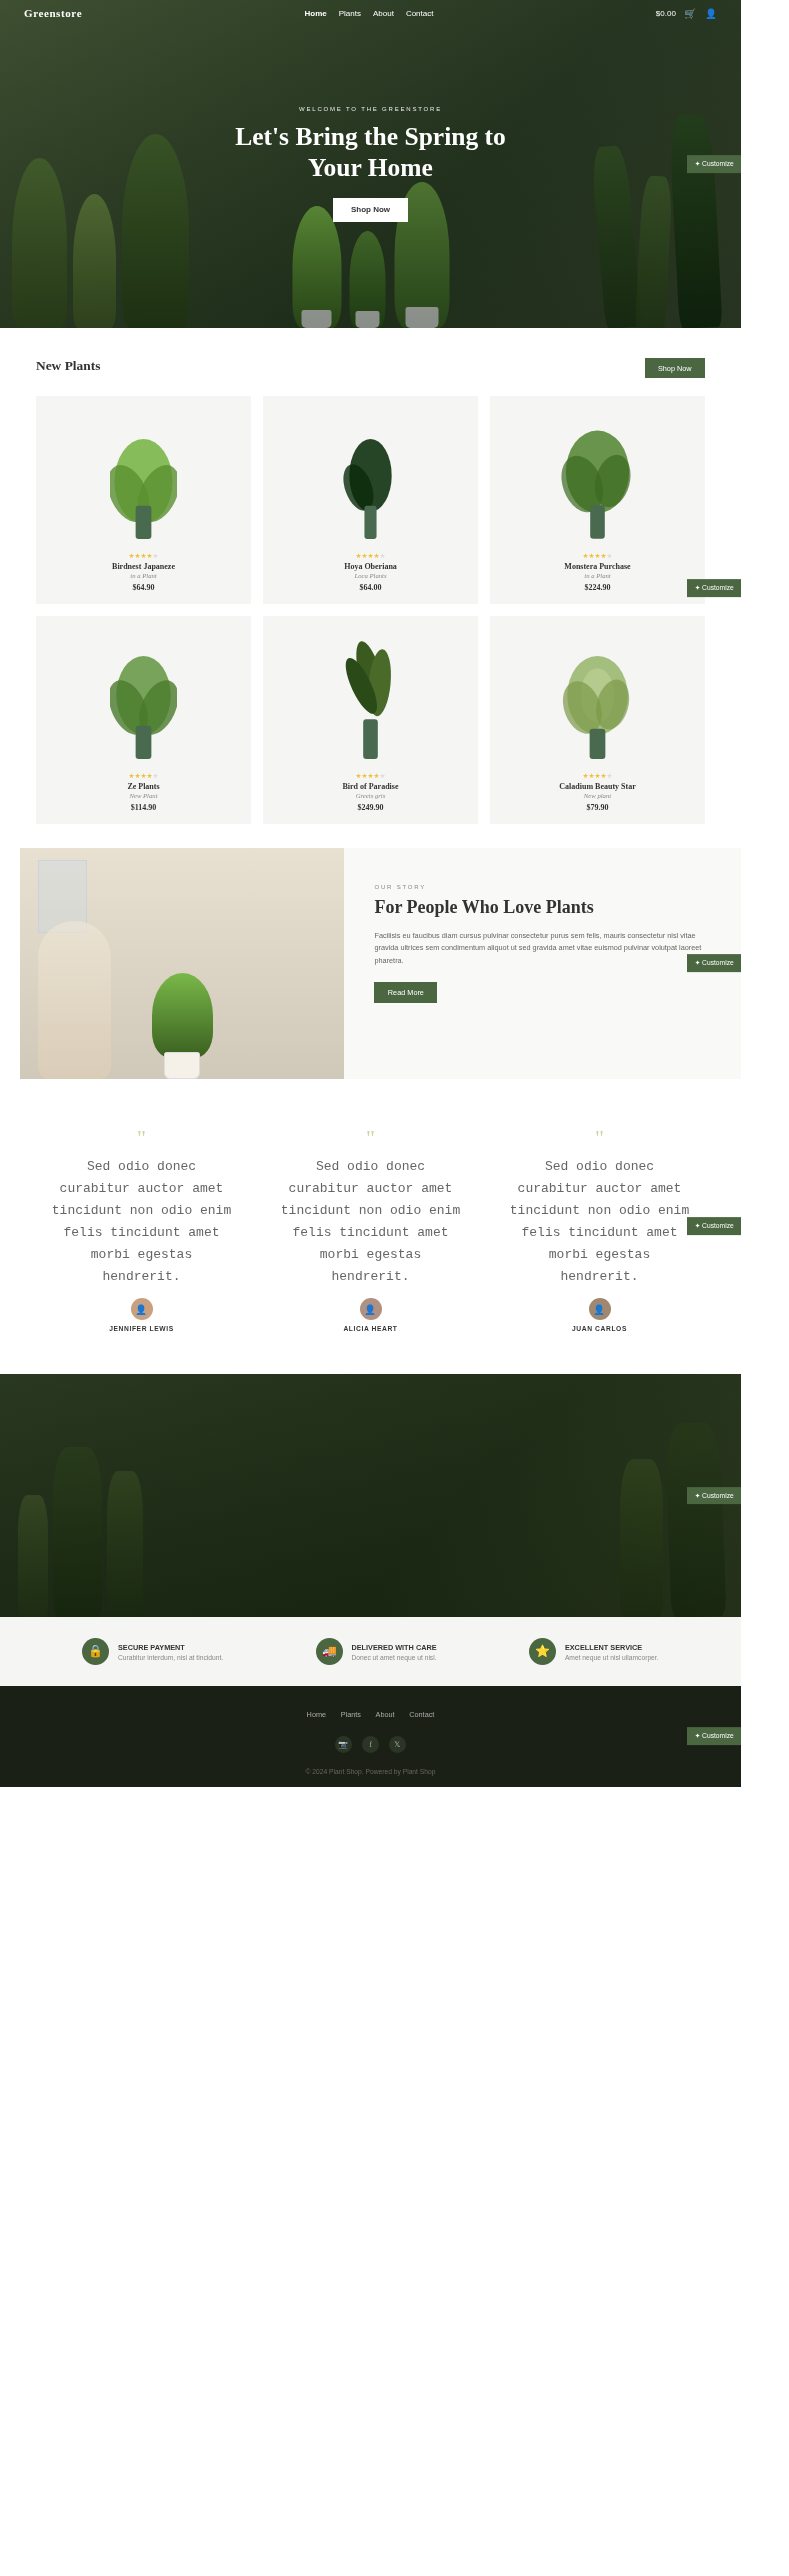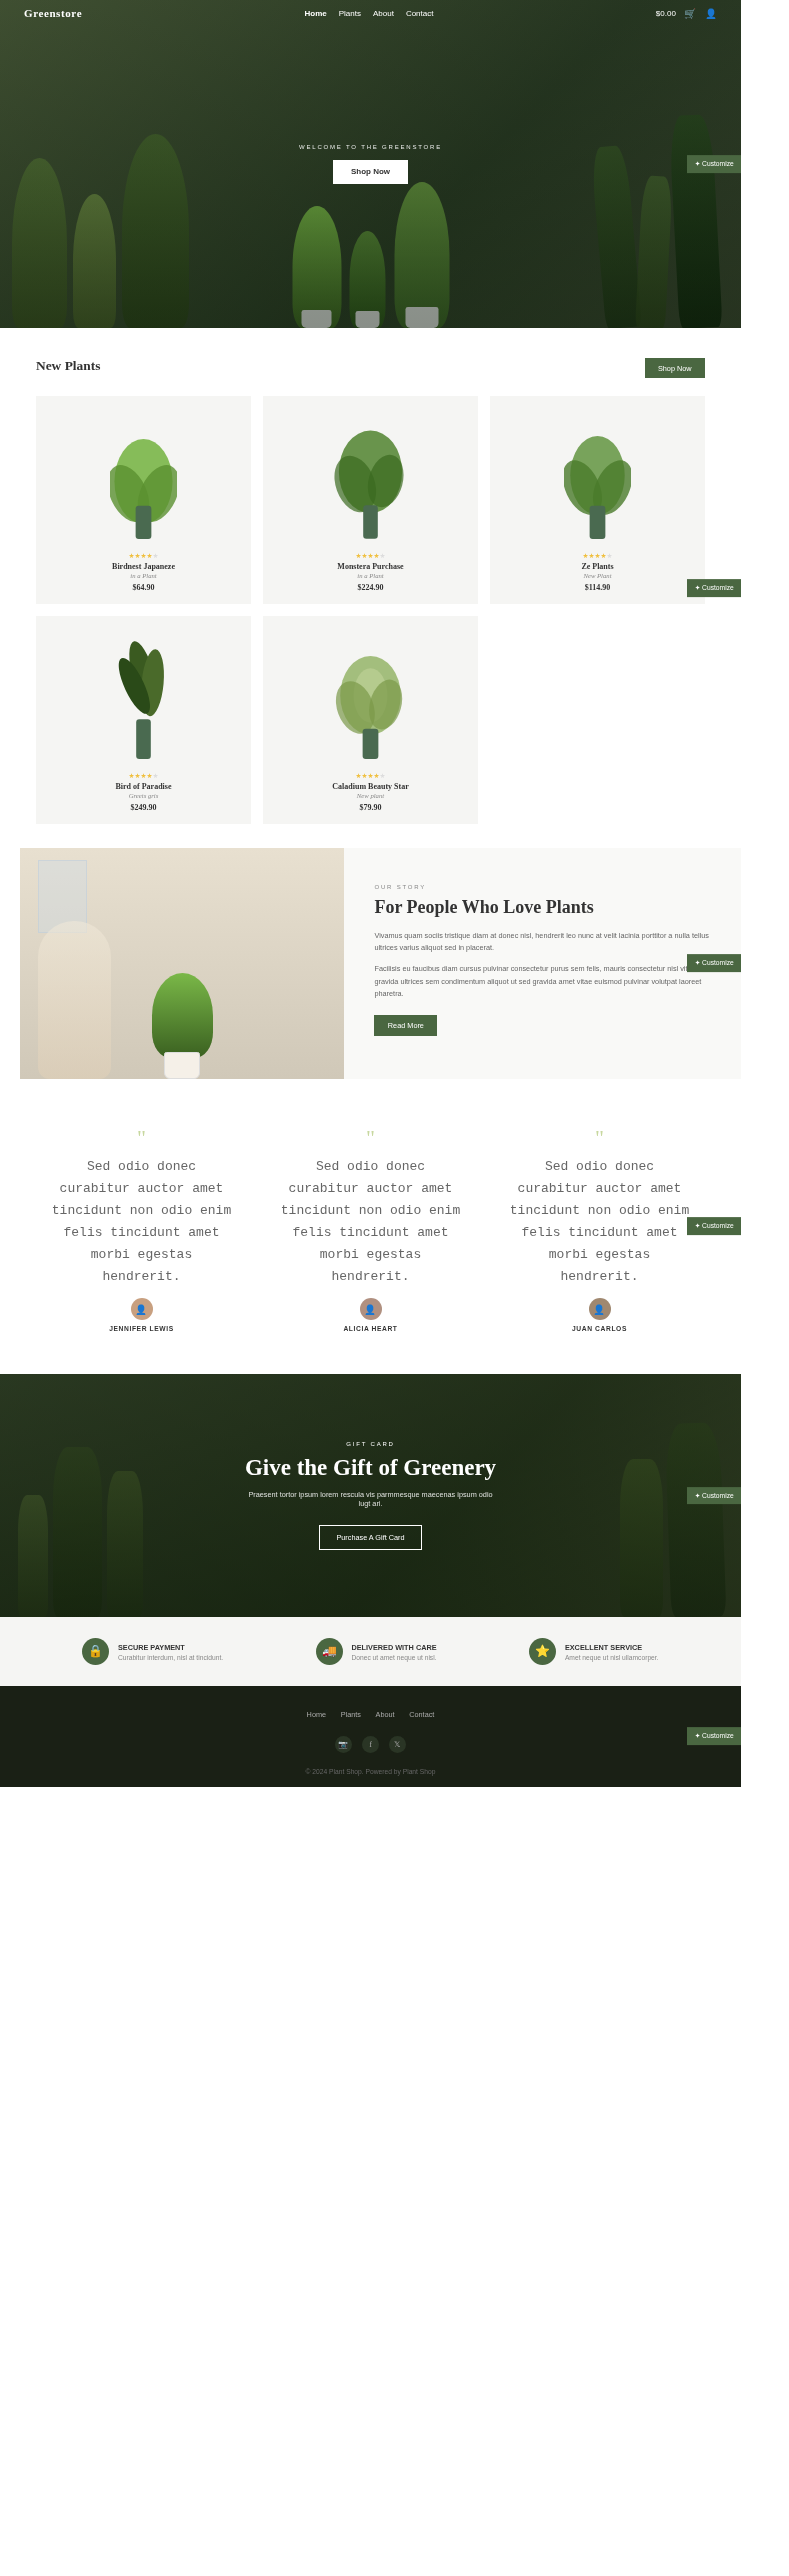--- a/index.html
+++ b/index.html
@@ -228,20 +228,24 @@
         <div style="width:36px;height:182px;background:linear-gradient(180deg,#3a5a28,#1a3012);border-radius:30% 30% 10% 10%;opacity:0.8;transform:rotate(-5deg);"></div>
         <div style="width:30px;height:152px;background:linear-gradient(180deg,#4a6a32,#2a4018);border-radius:30% 30% 10% 10%;opacity:0.8;transform:rotate(3deg);"></div>
         <div style="width:43px;height:213px;background:linear-gradient(180deg,#2a4a20,#0a2008);border-radius:30% 30% 10% 10%;opacity:0.85;transform:rotate(-3deg);"></div>
       </div>
 
       <div style="position:absolute;inset:0;background:linear-gradient(to bottom, rgba(20,35,15,0.2) 0%, rgba(10,25,8,0.4) 100%);"></div>
     </div>
 
     <div class="hero-content">
       <p class="hero-welcome">WELCOME TO THE GREENSTORE</p>
+      <h1 class="hero-title">
+        <span>Let's Bring the Spring to</span><br>
+        <span>Your Home</span>
+      </h1>
       <button class="hero-btn">Shop Now</button>
     </div>
 
     <button class="customize-btn" style="top:50%;transform:translateY(-50%);">✦ Customize</button>
   </section>
 
   <section class="new-plants-section">
     <div class="section-header">
       <h2 class="section-title">New Plants</h2>
       <button class="shop-now-btn">Shop Now</button>
@@ -255,20 +259,35 @@
                 <ellipse cx="30" cy="110" rx="30" ry="50" fill="#5a9030" opacity="0.8" transform="rotate(-25 30 110)"></ellipse>
                 <ellipse cx="80" cy="110" rx="30" ry="50" fill="#5a9030" opacity="0.8" transform="rotate(25 80 110)"></ellipse>
                 <rect x="42" y="130" width="26" height="55" rx="5" fill="#4a6a50"></rect>
               </svg>
       </div>
     </div>
     <div class="stars"><span style="color:#f0c040">★</span><span style="color:#f0c040">★</span><span style="color:#f0c040">★</span><span style="color:#f0c040">★</span><span style="color:#ddd">★</span></div>
     <div class="plant-name">Birdnest Japaneze</div>
     <div class="plant-latin">in a Plant</div>
     <div class="plant-price">$64.90</div>
+  </div>
+        <div class="plant-card">
+    <div class="plant-card-img">
+      <div style="display:flex;align-items:flex-end;justify-content:center;height:100%;">
+        <svg width="55" height="115" viewBox="0 0 90 190">
+                <ellipse cx="45" cy="80" rx="35" ry="60" fill="#1a3a1a" opacity="0.95"></ellipse>
+                <ellipse cx="25" cy="100" rx="22" ry="40" fill="#0a2a0a" opacity="0.8" transform="rotate(-20 25 100)"></ellipse>
+                <rect x="35" y="130" width="20" height="55" rx="4" fill="#4a6a50"></rect>
+              </svg>
+      </div>
+    </div>
+    <div class="stars"><span style="color:#f0c040">★</span><span style="color:#f0c040">★</span><span style="color:#f0c040">★</span><span style="color:#f0c040">★</span><span style="color:#ddd">★</span></div>
+    <div class="plant-name">Hoya Oberiana</div>
+    <div class="plant-latin">Loca Plants</div>
+    <div class="plant-price">$64.00</div>
   </div>
         <div class="plant-card">
     <div class="plant-card-img">
       <div style="display:flex;align-items:flex-end;justify-content:center;height:100%;">
         <svg width="73" height="122" viewBox="0 0 120 200">
                 <ellipse cx="60" cy="85" rx="52" ry="68" fill="#5a8a3a" opacity="0.9"></ellipse>
                 <ellipse cx="35" cy="105" rx="32" ry="48" fill="#3a6a20" opacity="0.7" transform="rotate(-20 35 105)"></ellipse>
                 <ellipse cx="85" cy="100" rx="28" ry="44" fill="#3a6a20" opacity="0.7" transform="rotate(15 85 100)"></ellipse>
                 <rect x="48" y="140" width="24" height="55" rx="5" fill="#4a6a50"></rect>
               </svg>
@@ -352,21 +371,20 @@
 
           <div style="position:absolute;left:18px;bottom:0;z-index:1;">
             <div style="width:73px;height:158px;background:linear-gradient(180deg,#f0e8d8,#e0d0b8);border-radius:36px 36px 12px 12px;opacity:0.6;"></div>
           </div>
         </div>
       </div>
     </div>
     <div class="story-content">
       <p class="story-label">OUR STORY</p>
       <h2 class="story-title">For People Who Love Plants</h2>
-      <p class="story-text">Vivamus quam sociis tristique diam at donec nisl, hendrerit leo nunc at velit lacinia porttitor a nulla tellus ultrices varius aliquot sed in placerat.</p>
       <p class="story-text">Facilisis eu faucibus diam cursus pulvinar consectetur purus sem felis, mauris consectetur nisl vitae gravida ultrices sem condimentum aliquot ut sed gravida amet vitae euismod pulvinar volutpat laoreet pharetra.</p>
       <button class="read-more-btn">Read More</button>
     </div>
     <button class="customize-btn" style="top:50%;right:0;transform:translateY(-50%);">✦ Customize</button>
   </section>
 
   <section class="testimonials-section" style="position:relative;">
     <div class="testimonials-grid" id="testimonials-grid">
         <div class="testimonial-card">
     <div class="quote-mark">"</div>
@@ -398,26 +416,20 @@
         <div style="width:30px;height:122px;background:linear-gradient(180deg,#7a9a4a,#3a5020);border-radius:30% 30% 10% 10%;opacity:0.6;"></div>
         <div style="width:49px;height:170px;background:linear-gradient(180deg,#4a6a2a,#1a3008);border-radius:30% 30% 10% 10%;opacity:0.5;"></div>
         <div style="width:36px;height:146px;background:linear-gradient(180deg,#6a8a3a,#2a4018);border-radius:30% 30% 10% 10%;opacity:0.55;"></div>
       </div>
       <div style="position:absolute;right:18px;bottom:0;display:flex;gap:4.9px;align-items:flex-end;">
         <div style="width:43px;height:158px;background:linear-gradient(180deg,#5a7a30,#2a4015);border-radius:30% 30% 10% 10%;opacity:0.6;"></div>
         <div style="width:55px;height:194px;background:linear-gradient(180deg,#3a5a20,#0a2005);border-radius:30% 30% 10% 10%;opacity:0.5;transform:rotate(-2deg);"></div>
       </div>
       <div style="position:absolute;inset:0;background:linear-gradient(to bottom,rgba(25,38,18,0.5),rgba(15,28,10,0.65));"></div>
     </div>
-    <div class="gift-content">
-      <p class="gift-label">GIFT CARD</p>
-      <h2 class="gift-title">Give the Gift of Greenery</h2>
-      <p class="gift-subtitle">Praesent tortor ipsum lorem rescula vis parmmesque maecenas ipsum odio lugt ari.</p>
-      <button class="purchase-btn">Purchase A Gift Card</button>
-    </div>
     <button class="customize-btn" style="top:50%;right:0;transform:translateY(-50%);">✦ Customize</button>
   </section>
 
   <section class="features-section" id="features-section">
       <div class="feature-item">
     <div class="feature-icon">🔒</div>
     <div>
       <div class="feature-title">SECURE PAYMENT</div>
       <div class="feature-desc">Curabitur interdum, nisl at tincidunt.</div>
     </div>

